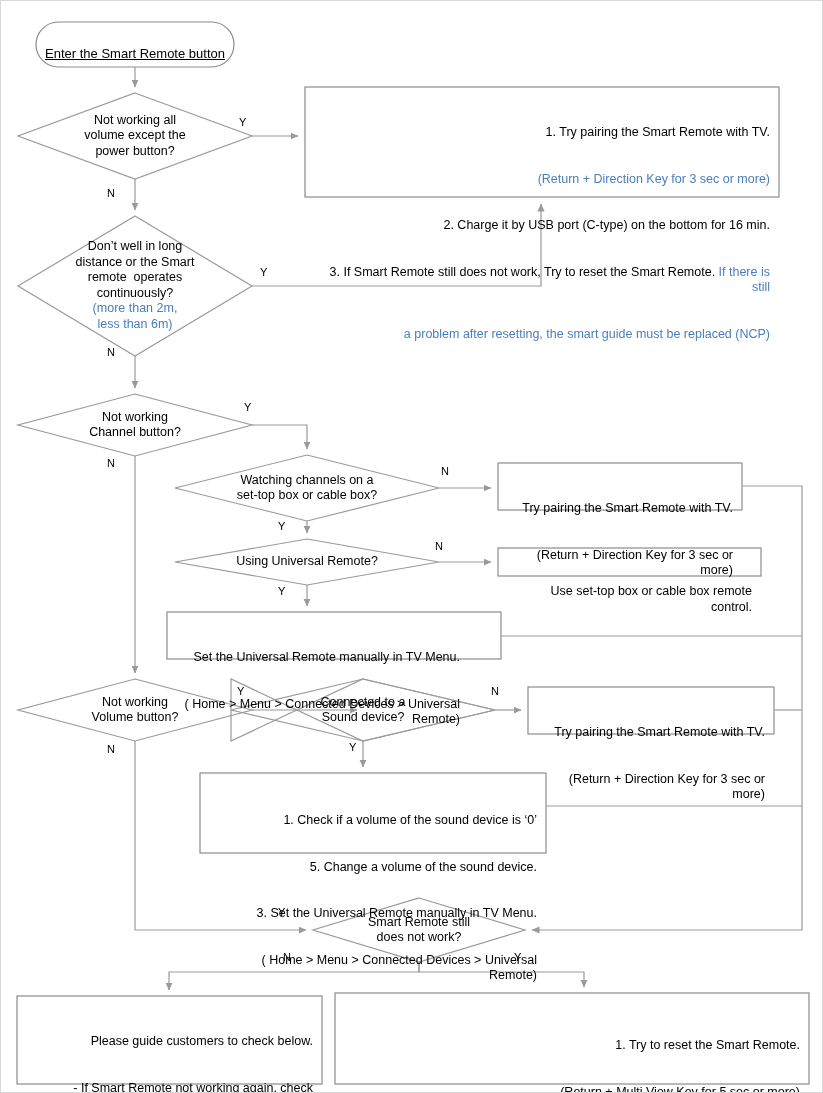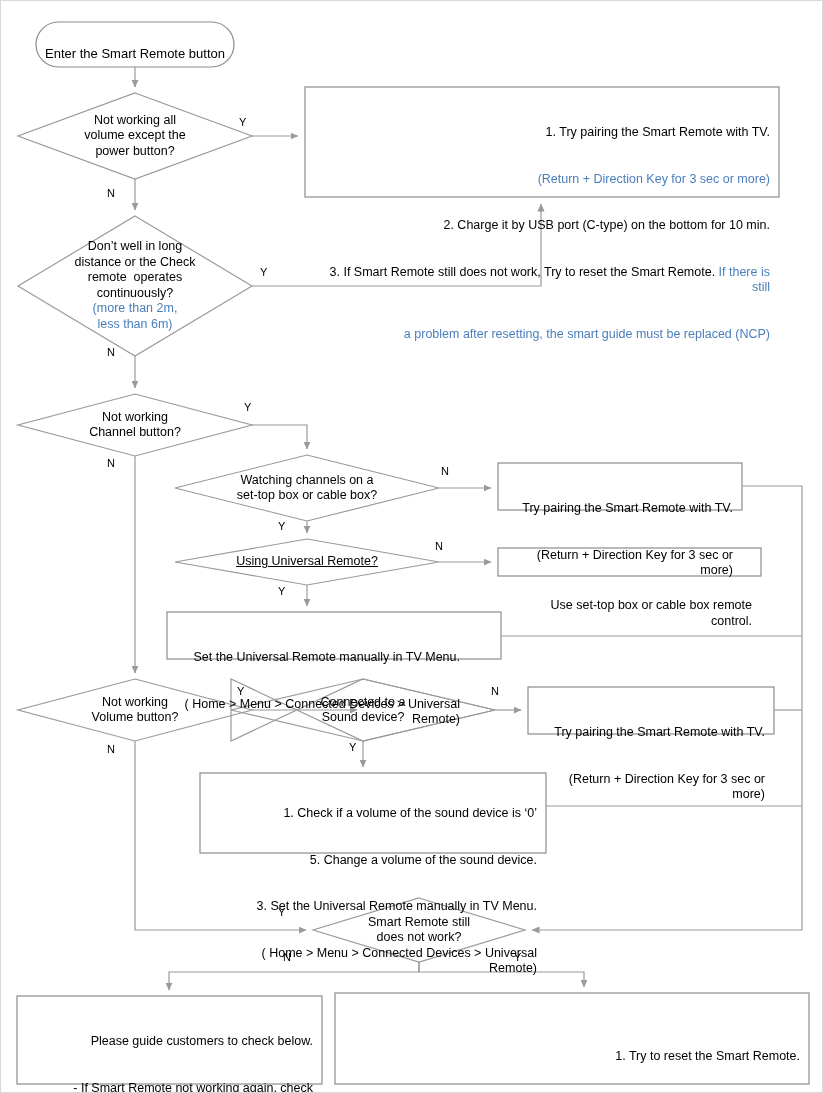--- a/index.html
+++ b/index.html
@@ -106,41 +106,41 @@
 
       <path d="M545,805 L801,805"></path>
       <path d="M801,805 L801,929 L531,929" marker-end="url(#arrow)"></path>
 
       <path d="M418,961 L418,971 L168,971 L168,989" marker-end="url(#arrow)"></path>
 
       <path d="M418,961 L418,971 L583,971 L583,986" marker-end="url(#arrow)"></path>
     </g>
   </svg>
 
-  <div class="node-text terminator-label" style="left:35px;top:21px;width:198px;height:63px;">
+  <div class="node-text terminator-label" style="left:35px;top:21px;width:198px;height:63px;text-decoration:underline;">
     <span>Enter the Smart Remote button</span>
   </div>
 
   <div class="node-text diamond-label" style="left:34px;top:92px;width:200px;height:86px;">
     <span>Not working all</span>
     <span>volume except the</span>
     <span>power button?</span>
   </div>
 
   <div class="node-text box-label" style="left:304px;top:86px;width:474px;height:110px;">
     <div>1. Try pairing the Smart Remote with TV.</div>
     <div class="blue"> (Return + Direction Key for 3 sec or more)</div>
-    <div>2. Charge it by USB port (C-type) on the bottom for 10 min.</div>
+    <div>2. Charge it by USB port (C-type) on the bottom for 16 min.</div>
     <div><span>3. If Smart Remote still does not work, Try to reset the Smart Remote. </span><span class="blue">If there is still</span></div>
     <div class="blue"> a problem after resetting, the smart guide must be replaced (NCP)</div>
   </div>
 
   <div class="node-text diamond-label" style="left:24px;top:222px;width:220px;height:125px;">
     <span>Don’t well in long</span>
-    <span>distance or the Check</span>
+    <span>distance or the Smart</span>
     <span>remote  operates</span>
     <span>continuously?</span>
     <span class="blue">(more than 2m,</span>
     <span class="blue">less than 6m)</span>
   </div>
 
   <div class="node-text diamond-label" style="left:44px;top:393px;width:180px;height:62px;">
     <span>Not working</span>
     <span>Channel button?</span>
   </div>
@@ -148,25 +148,25 @@
   <div class="node-text diamond-label" style="left:200px;top:456px;width:212px;height:62px;">
     <span>Watching channels on a</span>
     <span>set-top box or cable box?</span>
   </div>
 
   <div class="node-text box-label" style="left:497px;top:462px;width:244px;height:47px;">
     <div>Try pairing the Smart Remote with TV.</div>
     <div>(Return + Direction Key for 3 sec or more)</div>
   </div>
 
-  <div class="node-text diamond-label" style="left:210px;top:538px;width:192px;height:46px;text-decoration:underline;">
+  <div class="node-text diamond-label" style="left:210px;top:538px;width:192px;height:46px;">
     <span>Using Universal Remote?</span>
   </div>
 
-  <div class="node-text box-label" style="left:497px;top:547px;width:263px;height:28px;padding-top:19px;">
+  <div class="node-text box-label" style="left:497px;top:547px;width:263px;height:28px;padding-top:5px;">
     <div>Use set-top box or cable box remote control.</div>
   </div>
 
   <div class="node-text box-label" style="left:166px;top:611px;width:302px;height:47px;">
     <div>Set the Universal Remote manually in TV Menu.</div>
     <div>( Home &gt; Menu &gt; Connected Devices &gt; Universal Remote)</div>
   </div>
 
   <div class="node-text diamond-label" style="left:44px;top:678px;width:180px;height:62px;">
     <span>Not working</span>
@@ -176,40 +176,40 @@
   <div class="node-text diamond-label" style="left:272px;top:678px;width:180px;height:62px;">
     <span>Connected to a</span>
     <span>Sound device?</span>
   </div>
 
   <div class="node-text box-label" style="left:527px;top:686px;width:246px;height:47px;">
     <div>Try pairing the Smart Remote with TV.</div>
     <div>(Return + Direction Key for 3 sec or more)</div>
   </div>
 
-  <div class="node-text box-label" style="left:199px;top:772px;width:346px;height:80px;padding-top:2px;">
+  <div class="node-text box-label" style="left:199px;top:772px;width:346px;height:80px;padding-top:9px;">
     <div>1. Check if a volume of the sound device is ‘0’</div>
     <div>5. Change a volume of the sound device.</div>
     <div>3. Set the Universal Remote manually in TV Menu.</div>
     <div> ( Home &gt; Menu &gt; Connected Devices &gt; Universal Remote)</div>
   </div>
 
   <div class="node-text diamond-label" style="left:328px;top:898px;width:180px;height:62px;">
     <span>Smart Remote still</span>
     <span>does not work?</span>
   </div>
 
   <div class="node-text box-label" style="left:16px;top:995px;width:305px;height:88px;">
     <div>Please guide customers to check below.</div>
     <div>- If Smart Remote not working again, check remaining</div>
     
     
   </div>
 
-  <div class="node-text box-label" style="left:334px;top:992px;width:474px;height:91px;padding-top:25px;">
+  <div class="node-text box-label" style="left:334px;top:992px;width:474px;height:91px;padding-top:14px;">
     <div>1. Try to reset the Smart Remote.</div>
     <div>   (Return + Multi View Key for 5 sec or more)</div>
     
     
     
   </div>
 
   <div class="edge-label" style="left:238px;top:115px;">Y</div>
   <div class="edge-label" style="left:106px;top:186px;">N</div>
   <div class="edge-label" style="left:259px;top:265px;">Y</div>

